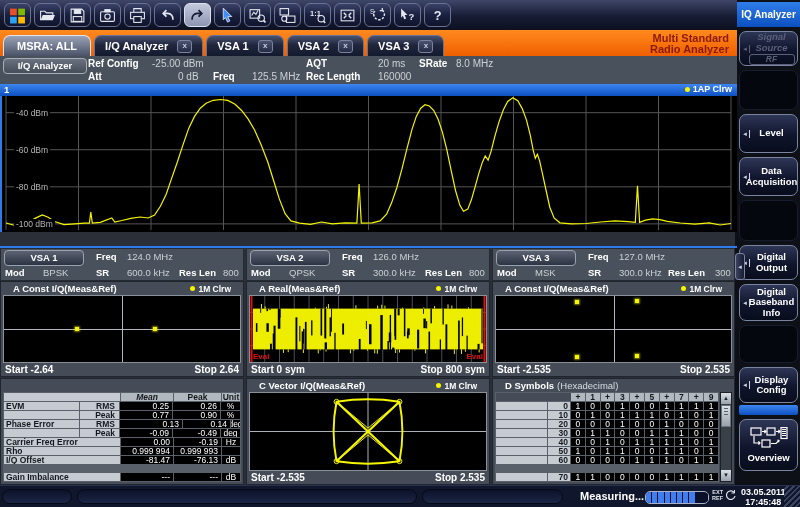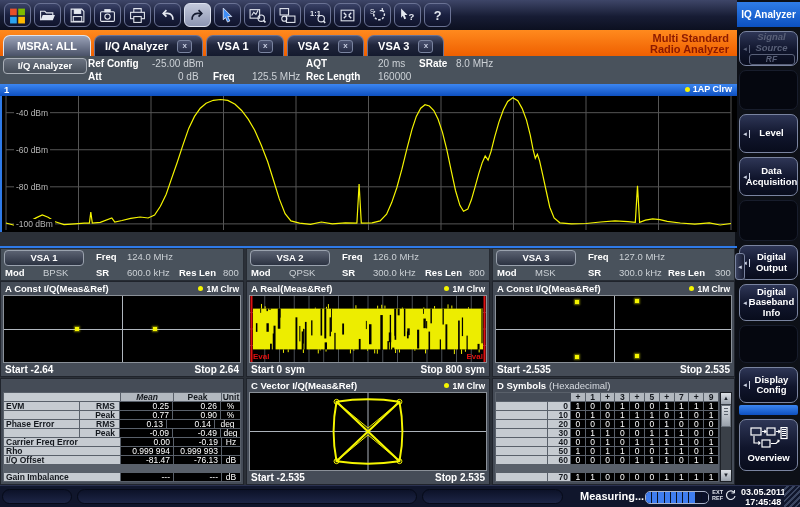--- a/index.html
+++ b/index.html
@@ -67,21 +67,21 @@
     box-sizing:border-box;}
   .vsatab{position:absolute;left:3px;top:1px;width:78px;height:14px;border-radius:4px;
     background:linear-gradient(#5b6272,#2c3342);border:1px solid #9aa2ae;
     color:#fff;font-size:9.5px;font-weight:bold;text-align:center;line-height:14px;}
   .vlabel{position:absolute;color:#fff;font-size:9.5px;font-weight:bold;white-space:nowrap;}
   .vvalue{position:absolute;color:#ccd1d6;font-size:9.5px;white-space:nowrap;}
 
   
   .rpanel{position:absolute;background:#454c57;border:1px solid #20242c;box-sizing:border-box;}
   .rhead{position:absolute;left:0;right:0;top:0;height:13px;display:flex;
-    justify-content:space-between;align-items:center;padding:0 4px;
+    justify-content:space-between;align-items:center;padding:0 12px;
     color:#fff;font-size:9.5px;font-weight:bold;white-space:nowrap;overflow:hidden;}
   .rhead .sub{font-weight:normal;color:#d8dce2;margin-left:3px;}
   .rtrace{display:flex;align-items:center;gap:3px;font-size:8.5px;}
   .rplot{position:absolute;left:2px;right:2px;top:13px;background:#000;
     border:1px solid #8a9098;box-sizing:border-box;overflow:hidden;}
   .rfoot{position:absolute;left:0;right:0;bottom:0;height:13px;display:flex;
     justify-content:space-between;padding:0 4px;color:#fff;font-size:10px;font-weight:bold;
     line-height:13px;}
   .chh{position:absolute;left:0;right:0;top:50%;height:1px;background:#b0b6be;}
   .chv{position:absolute;top:0;bottom:0;left:50%;width:1px;background:#b0b6be;}
@@ -561,21 +561,21 @@
           <div class="trow">
             <div class="tc tlight" style="width: 76px; padding-left: 2px;"></div>
             <div class="tc tlight" style="width: 40px; justify-content: flex-end; padding-right: 4px;">Peak</div>
             <div class="tc tdark" style="width: 53px;">0.77</div>
             <div class="tc tdark" style="width: 48px;">0.90</div>
             <div class="tc tunit" style="flex: 1 1 0%;">%</div>
           </div>
           <div class="trow">
             <div class="tc tlight" style="width: 76px; padding-left: 2px;">Phase Error</div>
             <div class="tc tlight" style="width: 40px; justify-content: flex-end; padding-right: 4px;">RMS</div>
-            <div class="tc tdark" style="width: 47px;">0.13</div>
+            <div class="tc tdark" style="width: 63px;">0.13</div>
             <div class="tc tdark" style="width: 48px;">0.14</div>
             <div class="tc tunit" style="flex: 1 1 0%;">deg</div>
           </div>
           <div class="trow">
             <div class="tc tlight" style="width: 76px; padding-left: 2px;"></div>
             <div class="tc tlight" style="width: 40px; justify-content: flex-end; padding-right: 4px;">Peak</div>
             <div class="tc tdark" style="width: 53px;">-0.09</div>
             <div class="tc tdark" style="width: 48px;">-0.49</div>
             <div class="tc tunit" style="flex: 1 1 0%;">deg</div>
           </div>

